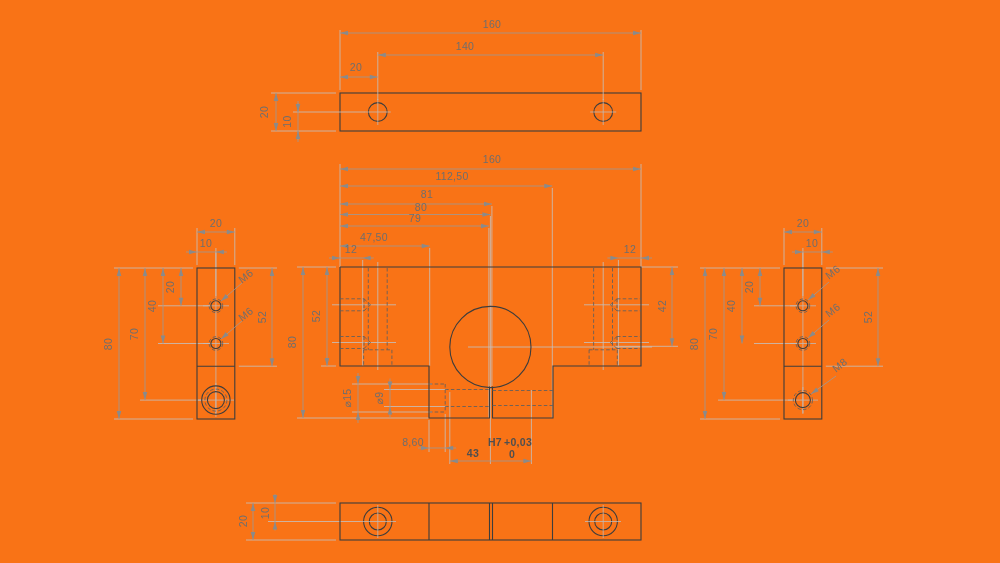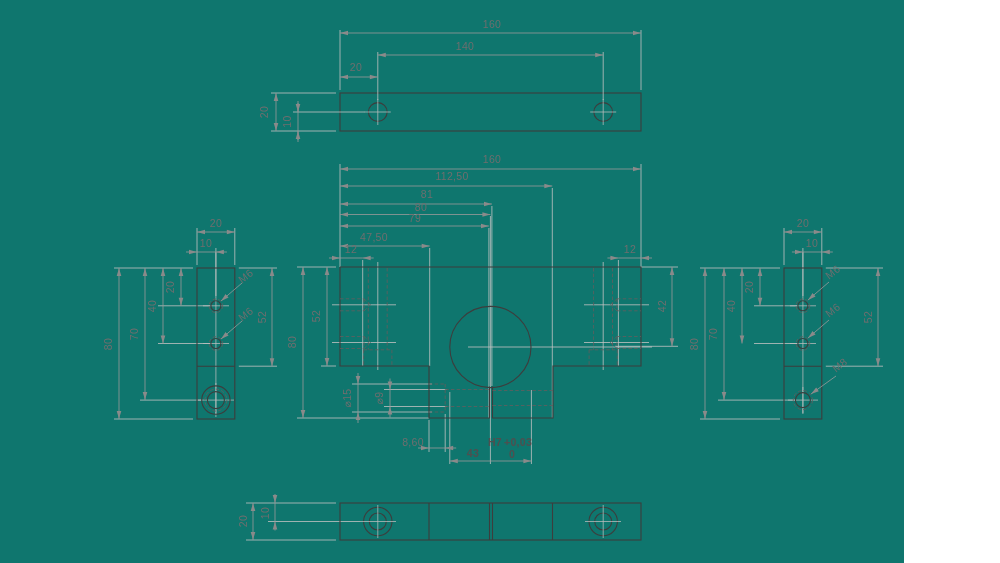--- a/index.html
+++ b/index.html
@@ -1,16 +1,16 @@
 <!DOCTYPE html>
 <html><head>
 <meta charset="utf-8">
 <style>
   html,body{margin:0;padding:0;background:#ffffff;}
-  .stage{width:904px;height:563px;position:relative;background:#0f766e;overflow:hidden;text-align:right;}
+  .stage{width:1000px;height:563px;position:relative;background:#f97316;overflow:hidden;text-align:right;}
   svg{display:block;}
   .ol{stroke:#3d3d3d;stroke-width:1.1;fill:none;stroke-linejoin:miter;}
   .hid{stroke:#5f5f5f;stroke-width:.85;stroke-dasharray:3.5 2.2;fill:none;}
   .dim{stroke:#9a9a9a;stroke-width:.8;fill:none;}
   .ext{stroke:#c3c3c3;stroke-width:.8;fill:none;}
   .cl{stroke:#bdbdbd;stroke-width:.75;fill:none;}
   .t{font-family:"Liberation Sans",sans-serif;font-size:10.5px;fill:#6e6e6e;letter-spacing:.3px;}
   .tb{font-family:"Liberation Sans",sans-serif;font-size:10.5px;fill:#4f4f4f;font-weight:bold;letter-spacing:.3px;}
   text{text-anchor:middle;}
 </style>

